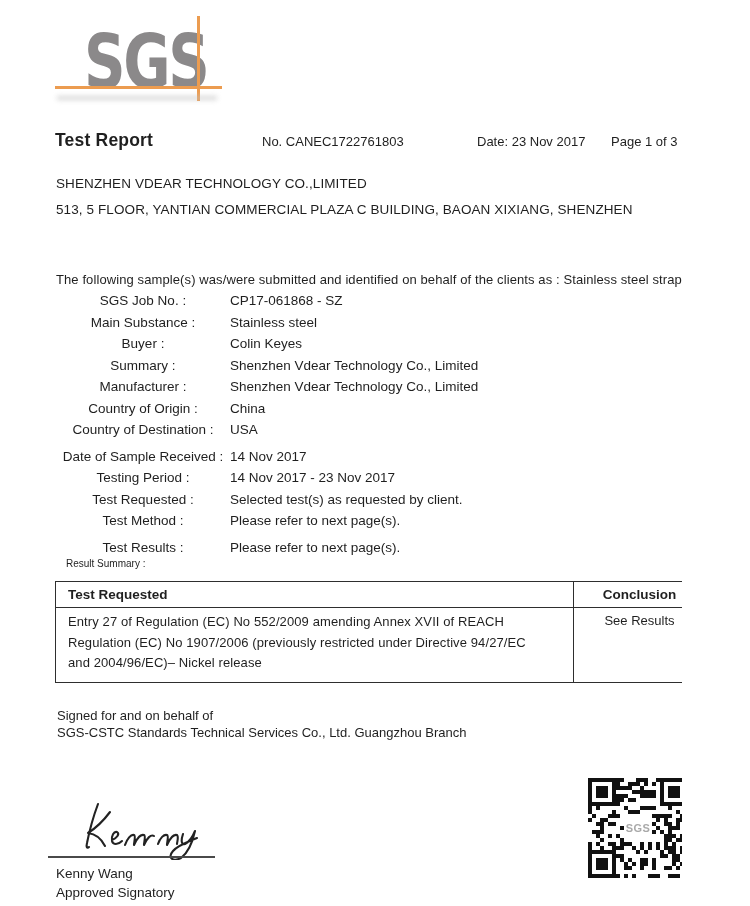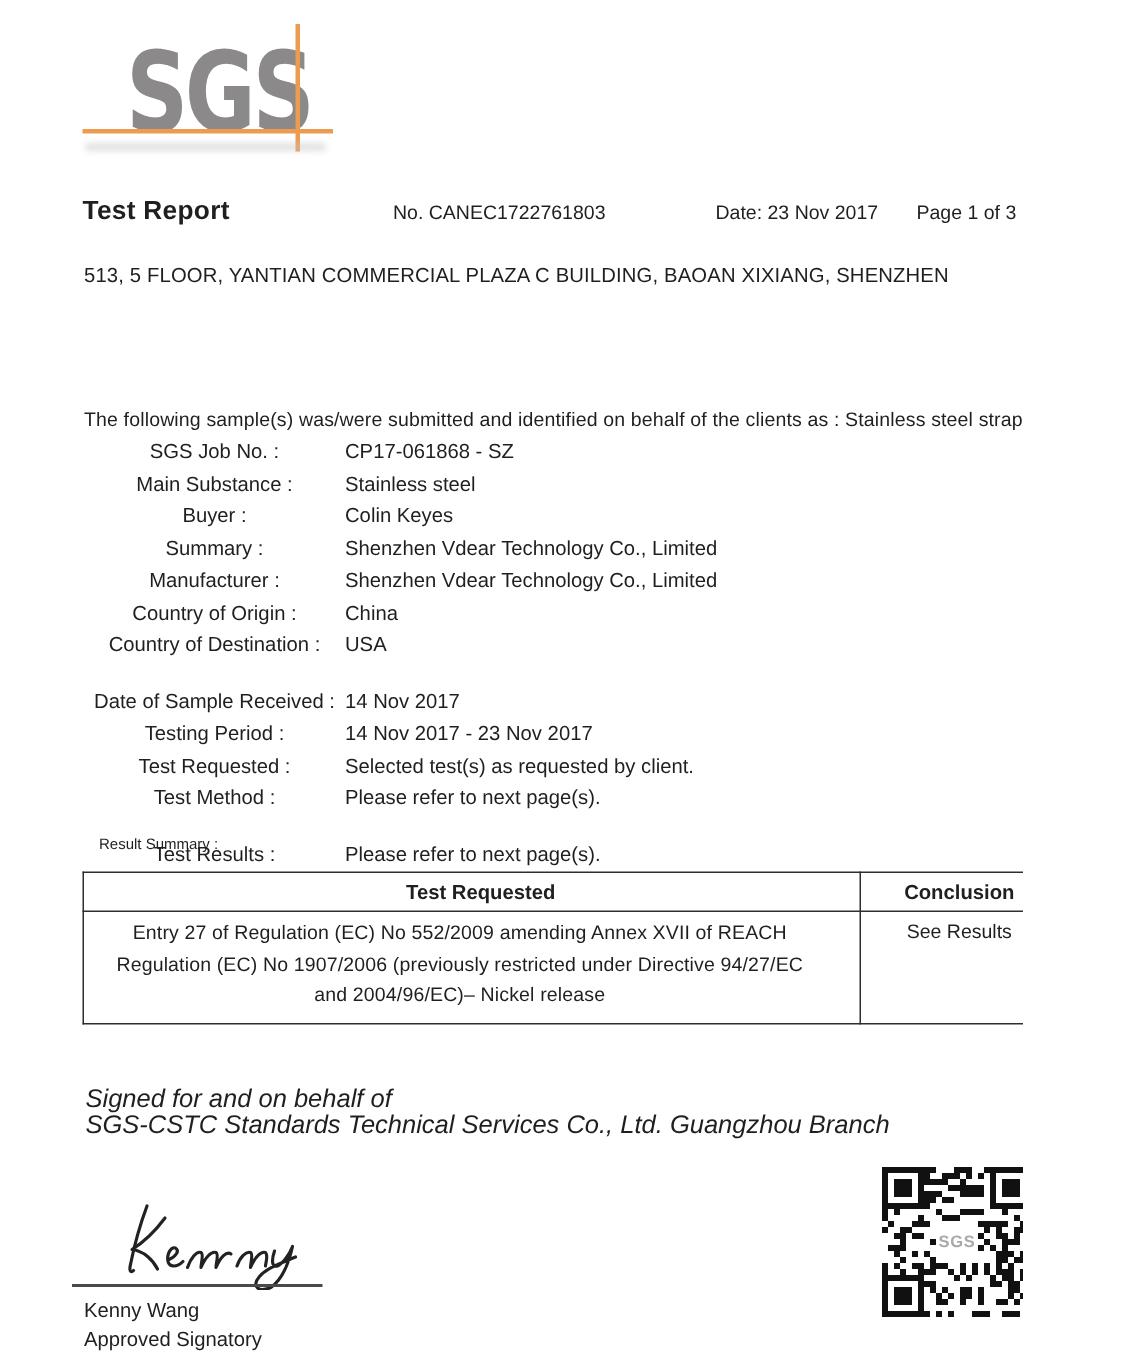--- a/index.html
+++ b/index.html
@@ -75,62 +75,61 @@
     letter-spacing: 0.1px;
   }
   
   .kv-block {
     position: absolute;
     left: 56px; top: 293px;
     width: 648px;
     font-size: 13.5px;
   }
   .kv-row { display: flex; height: 21.5px; align-items: flex-start; }
-  .kv-row.gap { margin-top: 16px; }
+  .kv-row.gap { margin-top: 5px; }
   .kv-label { width: 174px; flex: 0 0 174px; text-align: center; }
   .kv-value { flex: 1; }
   
   .summary-label {
     position: absolute;
     left: 48px; top: 558px;
     font-size: 10px;
     margin-left: 18px;
   }
   .summary-table {
     position: absolute;
     left: 55px; top: 581px;
     width: 651px;
     border-collapse: collapse;
     font-size: 13px;
   }
-  .summary-table th, .summary-table td { border: 1.5px solid #2e2e2e; text-align: center; }
+  .summary-table th, .summary-table td { border: 1.5px solid #2e2e2e; }
   .summary-table th {
     font-size: 13.5px;
     font-weight: bold;
     height: 26px;
   }
   .th-test { text-align: left; padding-left: 12px; }
   .th-conclusion { width: 132px; text-align: center; }
   .td-test {
     padding: 4px 28px 8px 12px;
     line-height: 20.5px;
     letter-spacing: 0.1px;
   }
   .td-conclusion {
     vertical-align: top;
     text-align: center;
     padding-top: 5px;
   }
   
   .signed-block {
     position: absolute;
-    left: 57px; top: 724px;
-    font-size: 17px;
+    left: 57px; top: 707px;
+    font-size: 13px;
     line-height: 17px;
-    font-style: italic;
   }
   .signature-svg {
     position: absolute;
     left: 76px; top: 798px;
     width: 130px; height: 62px;
   }
   .sig-underline {
     position: absolute;
     left: 48px; top: 856px;
     width: 167px; height: 2px;
@@ -167,20 +166,21 @@
   <div class="logo-hline"></div>
   <div class="logo-vline"></div>
   <div class="logo-shadow"></div>
 
   <div class="report-title">Test Report</div>
   <div class="hdr-meta hdr-no">No. CANEC1722761803</div>
   <div class="hdr-meta hdr-date">Date: 23 Nov 2017</div>
   <div class="hdr-meta hdr-page">Page 1 of 3</div>
 
   <div class="client-block">
+    <div>SHENZHEN VDEAR TECHNOLOGY CO.,LIMITED</div>
     <div>513, 5 FLOOR, YANTIAN COMMERCIAL PLAZA C BUILDING, BAOAN XIXIANG, SHENZHEN</div>
   </div>
 
   <div class="intro-line">The following sample(s) was/were submitted and identified on behalf of the clients as : Stainless steel strap</div>
 
   <div class="kv-block">
     <div class="kv-row">
         <span class="kv-label">SGS Job No. :</span>
         <span class="kv-value">CP17-061868 - SZ</span>
       </div>

